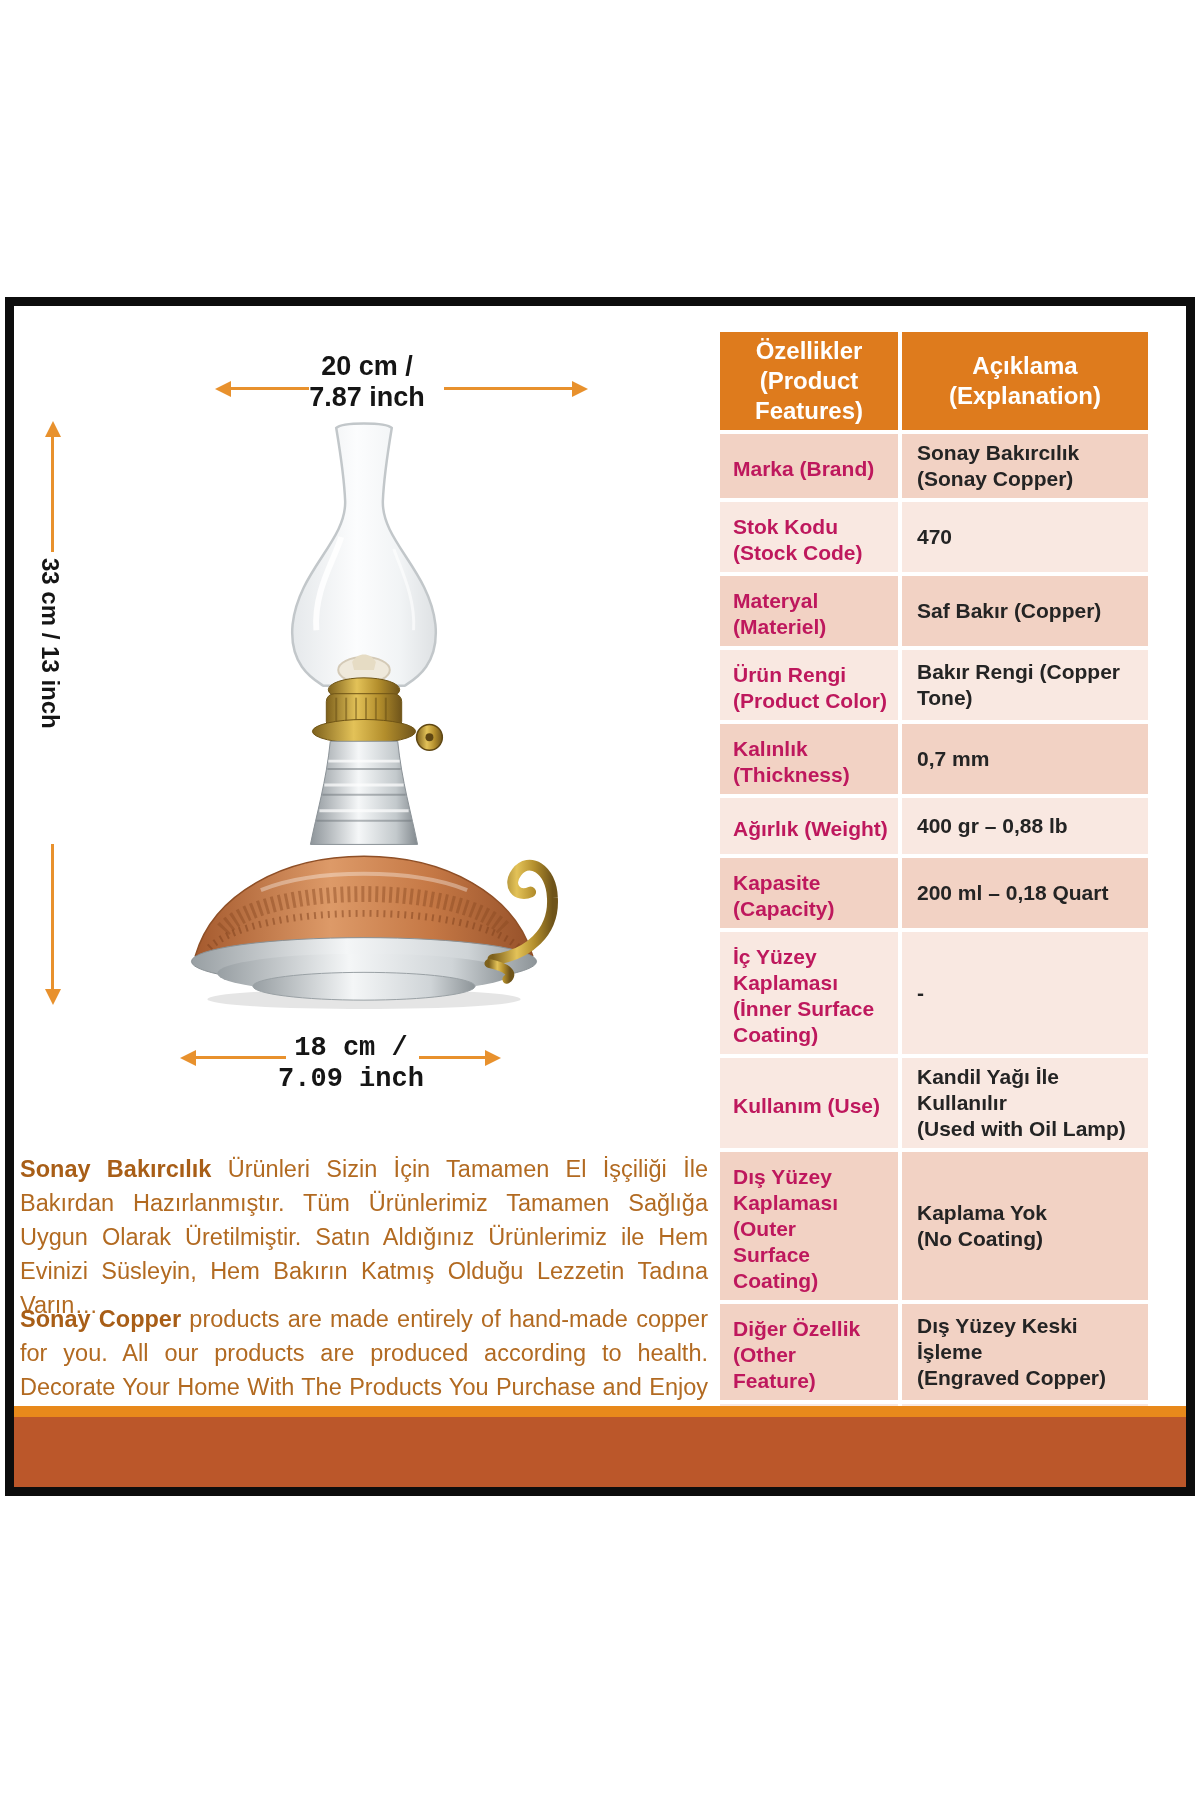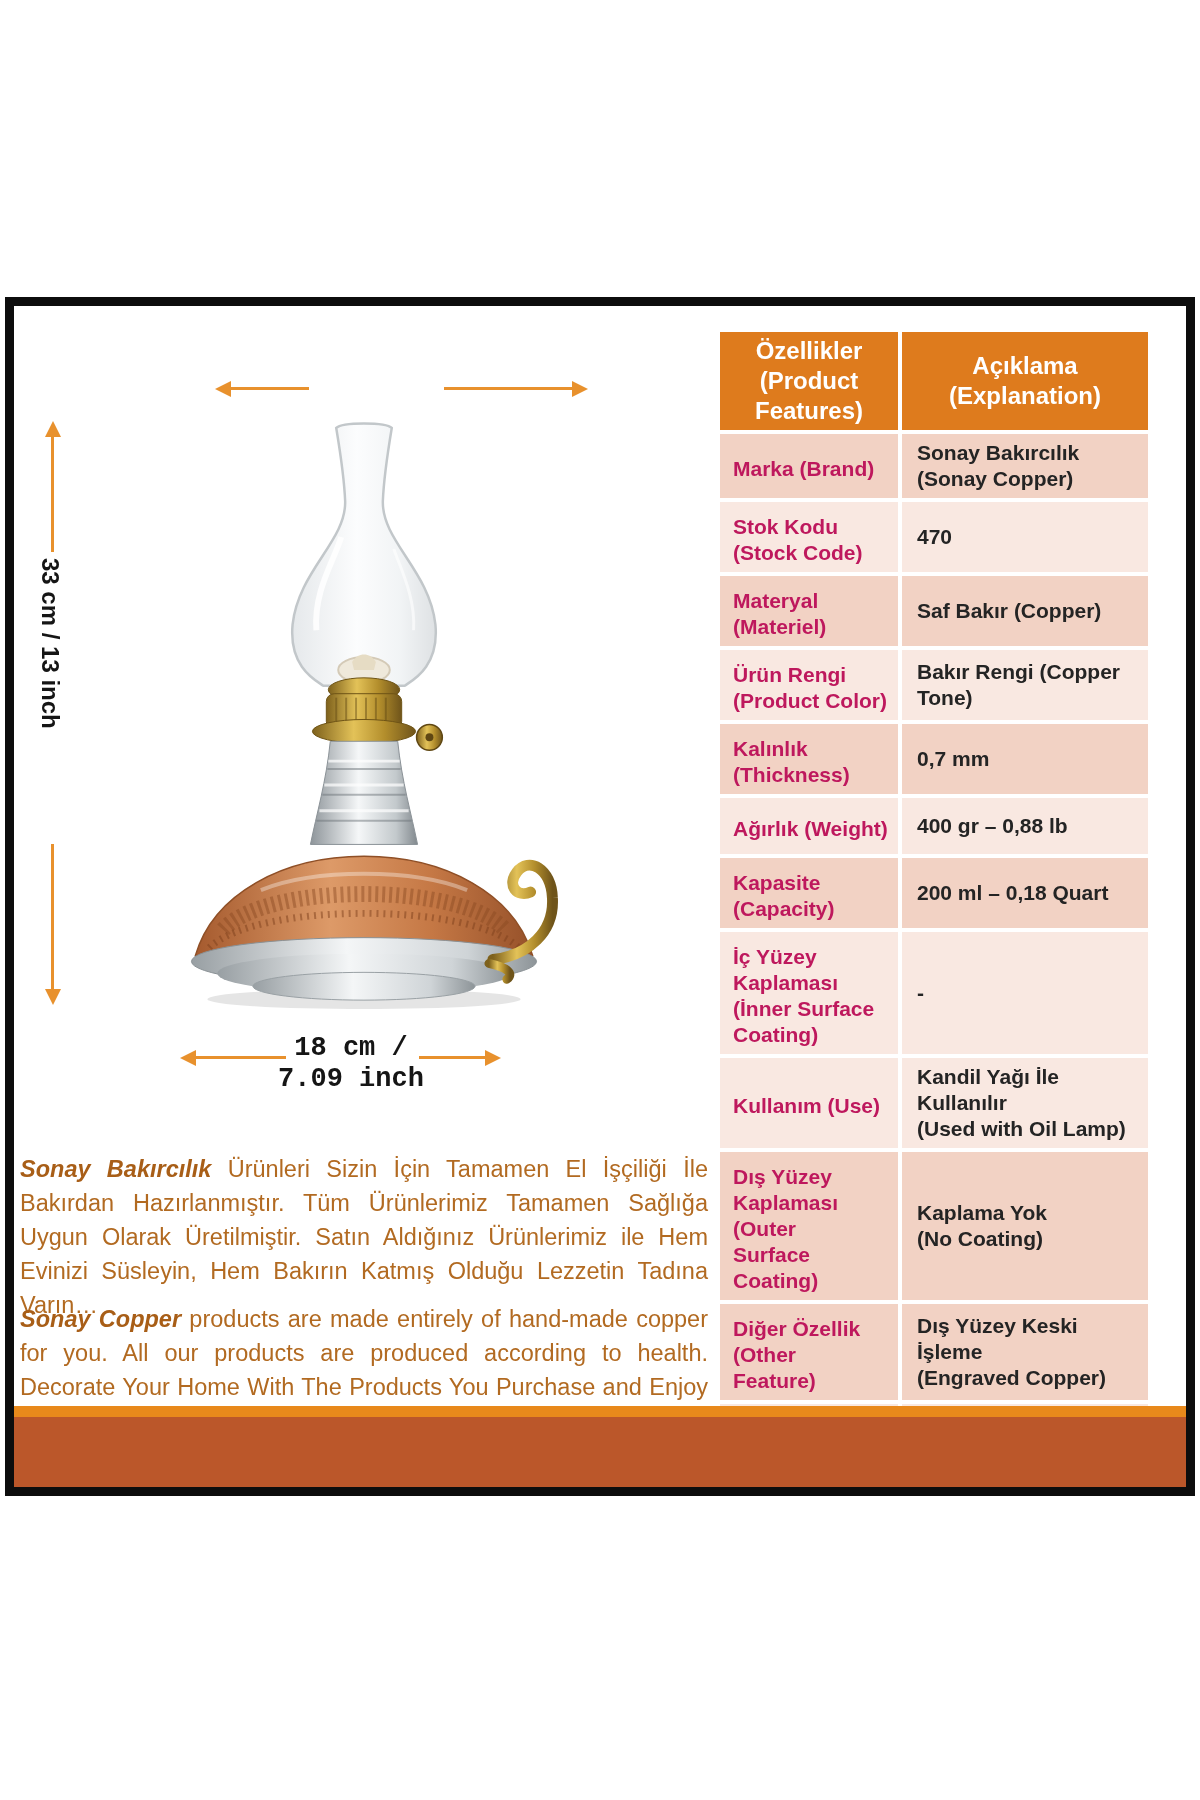--- a/index.html
+++ b/index.html
@@ -32,21 +32,21 @@
   .ah-down{border-left:8px solid transparent;border-right:8px solid transparent;border-top:16px solid #E8912D;}
 
   
   .lamp{position:absolute;left:150px;top:114px;width:400px;height:595px;}
 
   
   .desc{
     position:absolute;left:6px;width:688px;color:#B26A21;font-size:23.5px;
     line-height:34px;text-align:justify;
   }
-  .desc b{color:#A85E17;font-style:italic;}
+  .desc b{color:#A85E17;}
 
   
   .spec-table{
     position:absolute;left:702px;top:22px;
     display:table;border-collapse:separate;border-spacing:4px;
   }
   .tr{display:table-row;}
   .th{
     display:table-cell;background:#DE7B1D;color:#ffffff;font-weight:bold;
     font-size:24px;line-height:30px;text-align:center;vertical-align:middle;
@@ -66,20 +66,22 @@
   
   .strip-orange{position:absolute;left:0;right:0;top:1100px;height:11px;background:#E8891B;}
   .strip-rust{position:absolute;left:0;right:0;top:1111px;bottom:0;background:#BB572A;}
 </style>
 </head>
 <body>
 
 <div class="card">
   <div class="card-inner">
 
+    <div class="dim-label" style="left:253px;top:45px;width:200px;">20 cm /
+7.87 inch</div>
     <span class="ah ah-left" style="left:201px;top:75px;"></span>
     <div class="h-line" style="left:217px;top:81px;width:78px;"></div>
     <div class="h-line" style="left:430px;top:81px;width:128px;"></div>
     <span class="ah ah-right" style="left:558px;top:75px;"></span>
 
     <span class="ah ah-up" style="left:31px;top:115px;"></span>
     <div class="v-line" style="left:37px;top:130px;height:116px;"></div>
     <div class="dim-label-vertical" style="left:22px;top:252px;height:280px;">33 cm / 13 inch</div>
     <div class="v-line" style="left:37px;top:538px;height:146px;"></div>
     <span class="ah ah-down" style="left:31px;top:683px;"></span>

